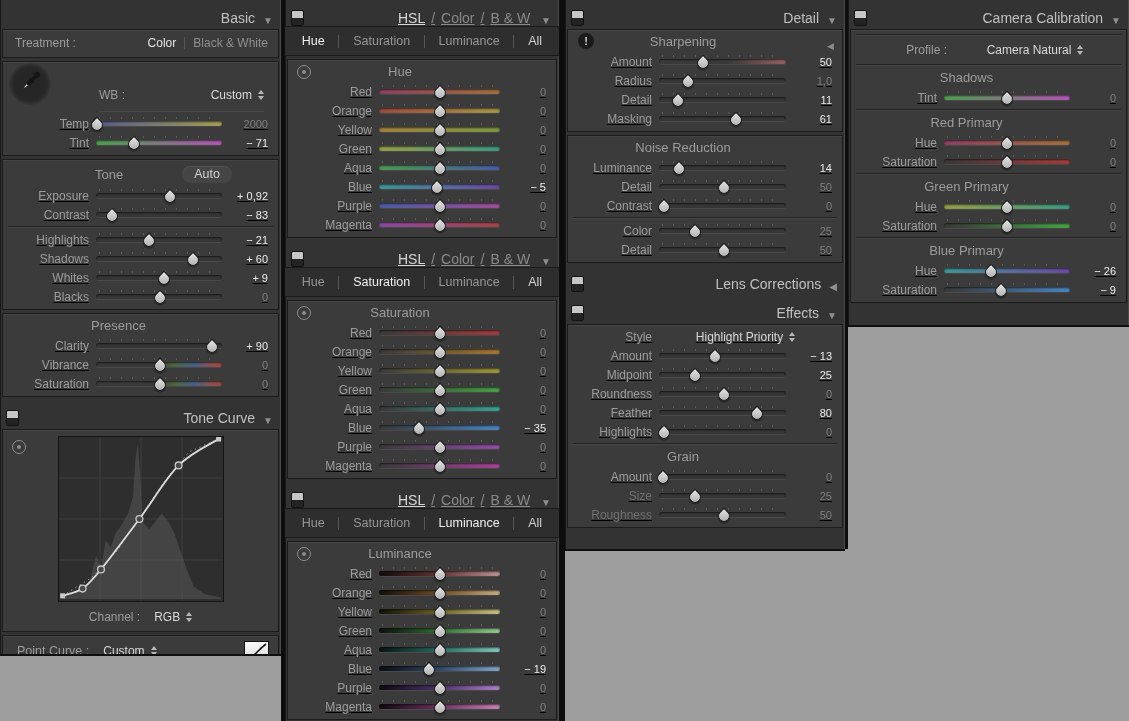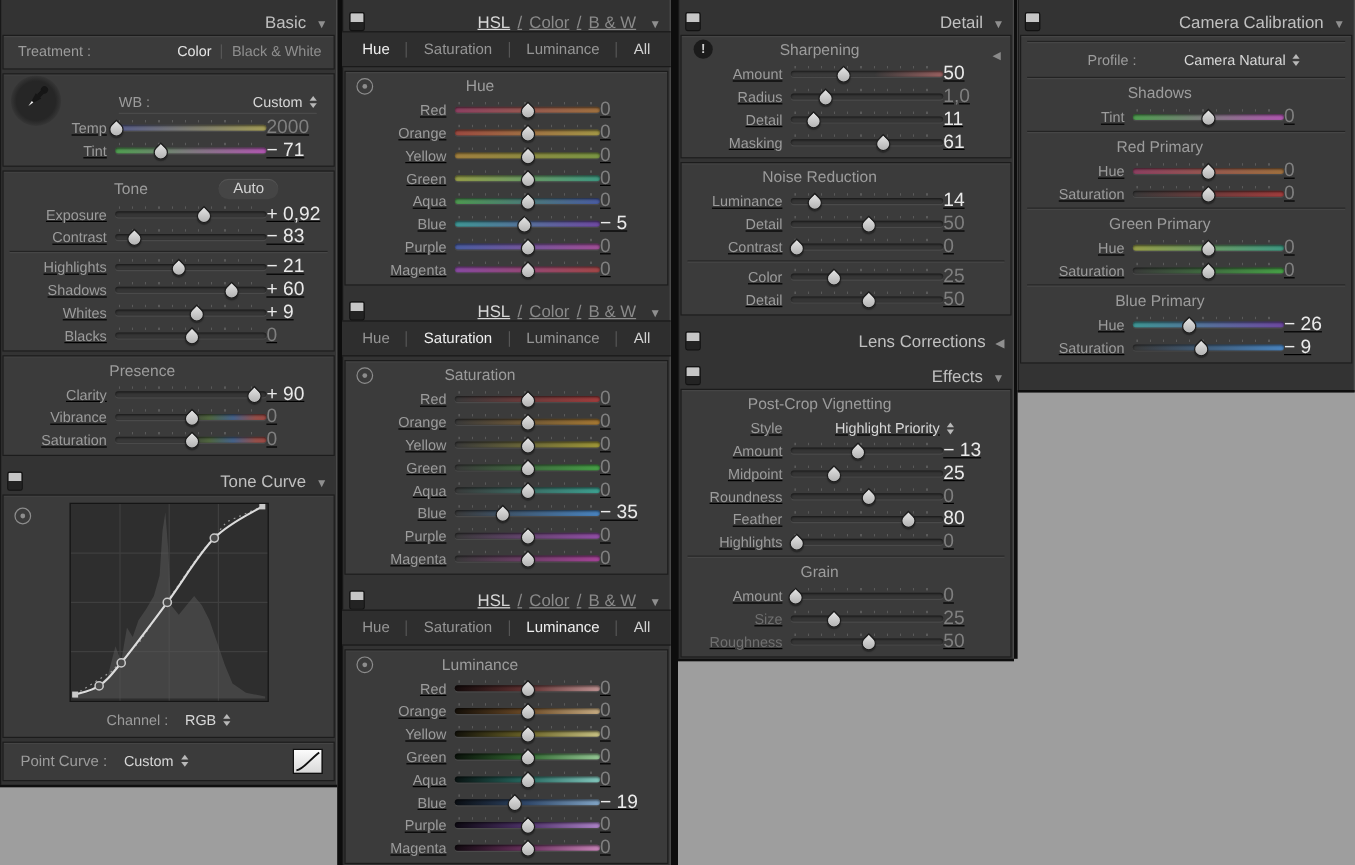--- a/index.html
+++ b/index.html
@@ -21,21 +21,21 @@
        display:flex;align-items:center;justify-content:space-around;padding:0 10px;}
   .tab{font-size:12.5px;color:#969696;cursor:default;}
   .tab.active{color:#efefef;}
   .tab.all{color:#d2d2d2;}
   .tabsep{width:1px;height:13px;background:#565656;}
   .box{margin:3px 2px 0 2px;background:#3b3b3b;border:1px solid #1c1c1c;
        box-shadow:inset 0 1px 0 rgba(255,255,255,0.05);padding:2px 0 3px 0;position:relative;}
   .row{display:flex;align-items:center;height:19px;padding-right:10px;text-decoration:underline;}
   .lbl{color:#9c9c9c;font-size:12px;text-align:right;margin-right:7px;flex:none;white-space:nowrap;}
   .lbl.dim{color:#6f6f6f;}
-  .val{width:46px;text-align:left;font-size:16px;flex:none;white-space:nowrap;}
+  .val{width:46px;text-align:right;font-size:11px;flex:none;white-space:nowrap;}
   .val.bright{color:#eaeaea;}
   .val.dim{color:#7f7f7f;}
   .trackwrap{flex:1;position:relative;height:13px;}
   .ticks{position:absolute;left:3px;right:3px;top:0;height:2px;
        background-image:repeating-linear-gradient(90deg,rgba(255,255,255,0.16) 0 1px,transparent 1px 11px);}
   .track{position:absolute;left:0;right:0;top:4px;height:5px;border-radius:3px;background:#373737;
        box-shadow:inset 0 1px 2px rgba(0,0,0,0.6), 0 1px 0 rgba(255,255,255,0.08);}
   .thumb{position:absolute;top:2px;width:10px;height:10px;margin-left:-6px;
        background:linear-gradient(135deg,#e4e4e4,#ababab);border:1px solid #1d1d1d;
        border-radius:0 50% 50% 50%;transform:rotate(45deg);box-shadow:1px 1px 1px rgba(0,0,0,0.35);}
@@ -45,21 +45,21 @@
        position:relative;padding-right:44px;}
   .secheader{height:24px;display:flex;align-items:center;padding-left:92px;text-align:right;}
   .shtitle{color:#9c9c9c;font-size:13px;}
   .autobtn{margin-left:auto;margin-right:46px;background:#454545;border-radius:9px;
        padding:1px 12px 2px 12px;color:#d2d2d2;font-size:12.5px;box-shadow:inset 0 1px 0 rgba(255,255,255,0.08);}
   .trow{height:22px;display:flex;align-items:center;padding:0 10px 0 12px;}
   .trow .opts{margin-left:auto;display:flex;align-items:center;gap:8px;}
   .topt{font-size:12px;color:#8f8f8f;}
   .topt.active{color:#e4e4e4;}
   .optsep{width:1px;height:12px;background:#565656;}
-  .wbrow{height:28px;display:flex;align-items:flex-end;padding-left:96px;padding-right:14px;position:relative;}
+  .wbrow{height:28px;display:flex;align-items:center;padding-left:96px;padding-right:14px;position:relative;margin-top:17px;}
   .wblabel{color:#9c9c9c;font-size:12px;}
   .selvalue{display:flex;align-items:center;color:#d8d8d8;font-size:12px;white-space:nowrap;}
   .wbrow .selvalue{margin-left:auto;}
   .updown{display:inline-flex;flex-direction:column;gap:2px;margin-left:6px;}
   .updown i{display:block;width:0;height:0;border-left:3.5px solid transparent;border-right:3.5px solid transparent;}
   .updown .u{border-bottom:4px solid #b9b9b9;}
   .updown .d{border-top:4px solid #b9b9b9;}
   .dropperbg{position:absolute;left:6px;top:1px;width:42px;height:42px;border-radius:50%;
        background:radial-gradient(circle,#262626 0 55%,rgba(51,51,51,0) 75%);z-index:2;}
   .tat{position:absolute;left:9px;top:3px;width:12px;height:12px;border:1px solid #8d8d8d;border-radius:50%;}
@@ -656,21 +656,20 @@
         <span class="pswitch"></span>
         <span class="ptitle">Lens Corrections</span>
         <span class="parrow">◀</span>
       </div>
       <div class="pheader">
         <span class="pswitch"></span>
         <span class="ptitle">Effects</span>
         <span class="parrow">▼</span>
       </div>
       <div class="box">
-        <div class="sectitle"><span>Post-Crop Vignetting</span></div>
         <div class="row stylerow">
           <span class="lbl" style="width: 84px;">Style</span>
           <span class="selspace">
             <span class="selvalue">
               <span>Highlight Priority</span>
               <span class="updown">
                 <i class="u"></i>
                 <i class="d"></i>
               </span>
             </span>

